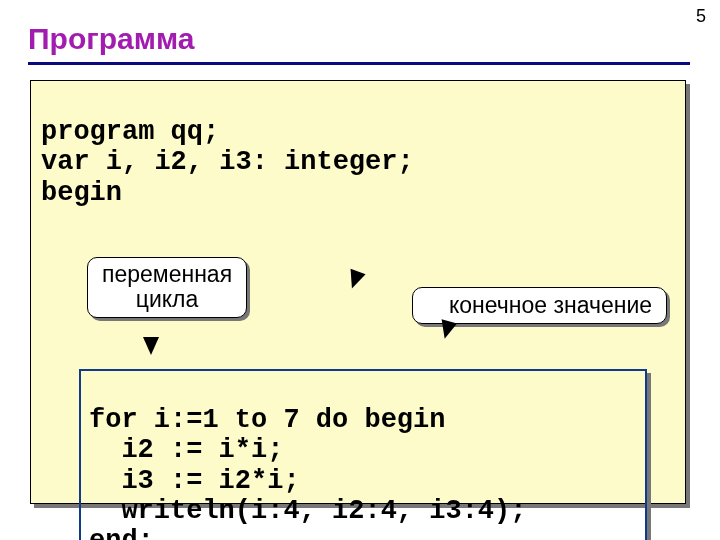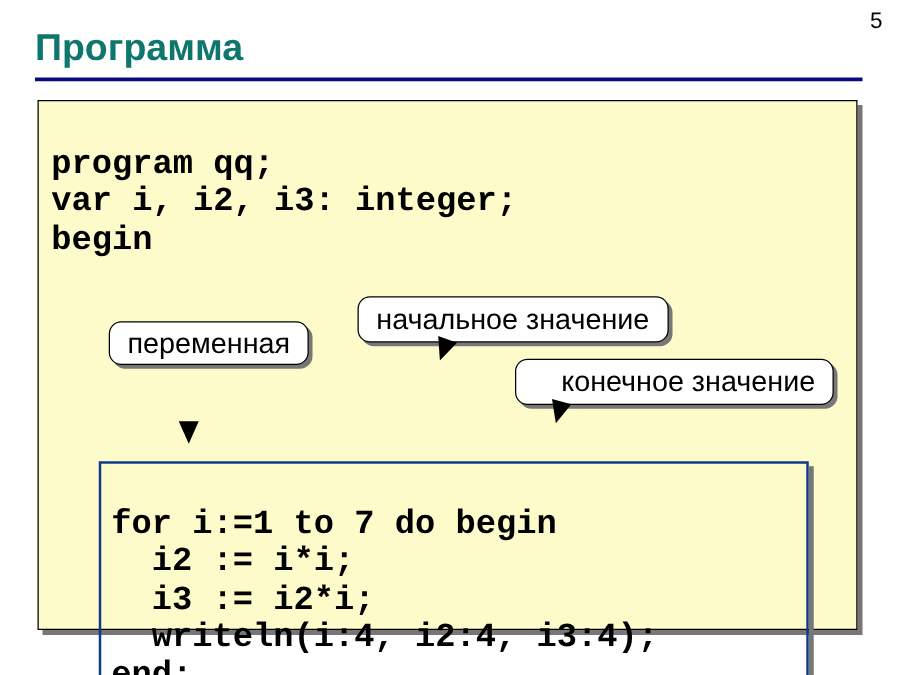--- a/index.html
+++ b/index.html
@@ -18,21 +18,21 @@
     right: 14px;
     font-size: 18px;
     color: #000;
   }
   .heading {
     position: absolute;
     left: 28px;
     top: 22px;
     font-size: 30px;
     font-weight: bold;
-    color: #0f766e;
+    color: #a21caf;
   }
   .rule {
     position: absolute;
     left: 28px;
     top: 62px;
     width: 662px;
     height: 3px;
     background: #0a0a80;
   }
   .code-panel {
@@ -106,25 +106,25 @@
 <div class="heading">Программа</div>
 <div class="rule"></div>
 
 <div class="code-panel">
 
   <div class="mono code-lines">
 <span>program qq;</span>
 <span>var i, i2, i3: integer;</span>
 <span>begin</span></div>
 
-  <div class="callout b1">начальное значение</div>
   <div class="pointer p1"></div>
 
   <div class="callout b2 multi">
     <div>переменная</div>
+    <div>цикла</div>
   </div>
   <div class="pointer p2"></div>
 
   <div class="callout b3">конечное значение</div>
   <div class="pointer p3"></div>
 
   <div class="inner-box"></div>
 
   <div class="mono inner-code">
 <span>for i:=1 to 7 do begin</span>

